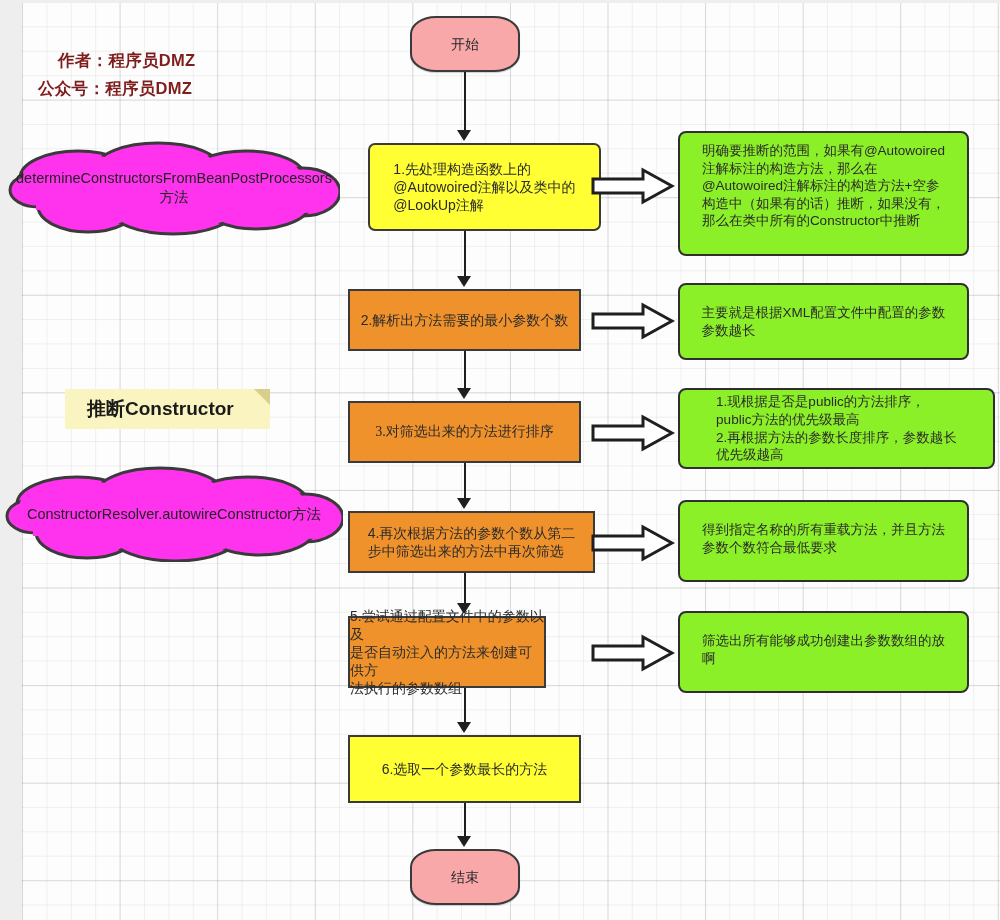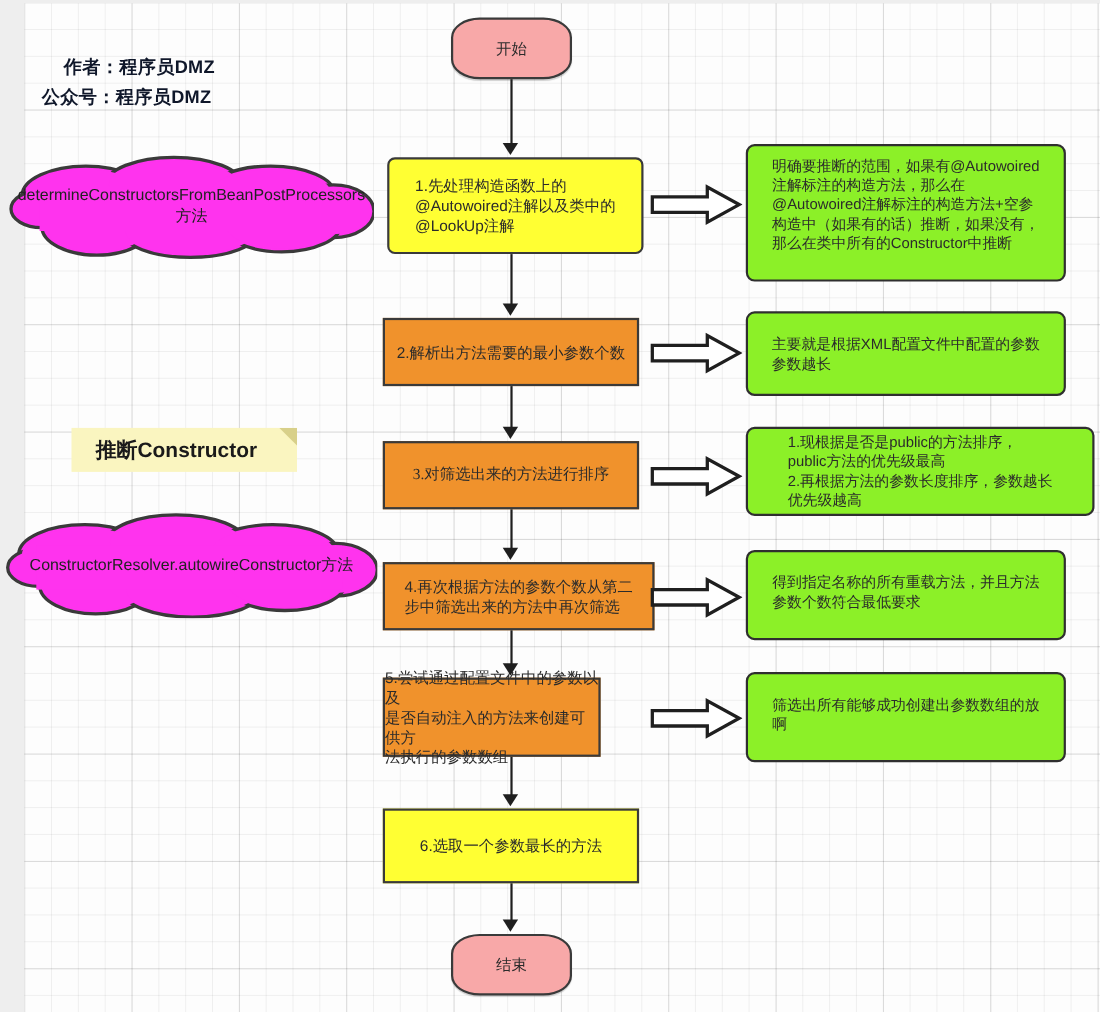--- a/index.html
+++ b/index.html
@@ -119,21 +119,21 @@
     position: absolute;
     right: 0; top: 0;
     width: 0; height: 0;
     border-left: 16px solid transparent;
     border-top: 16px solid #d8d08a;
   }
 
   
   .credit {
     position: absolute;
-    color: #0f172a;
+    color: #7f1d1d;
     font-weight: bold;
     font-size: 16.5px;
     white-space: nowrap;
     letter-spacing: 0.3px;
   }
 
   
   .vline {
     position: absolute;
     width: 2px;
@@ -216,21 +216,21 @@
         <rect x="28" y="30" width="278" height="40"></rect>
       </g>
     </svg>
     <span class="cloud-text">ConstructorResolver.autowireConstructor方法</span>
   </div>
 
   <div class="node terminator" style="left:410px; top:16px; width:110px; height:56px;">
     <span>开始</span>
   </div>
 
-  <div class="node proc-yellow rounded" style="left:352px; top:143px; width:233px; height:88px;">
+  <div class="node proc-yellow rounded" style="left:368px; top:143px; width:233px; height:88px;">
     <span>1.先处理构造函数上的
 @Autowoired注解以及类中的
 @LookUp注解</span>
   </div>
 
   <div class="node proc-orange" style="left:348px; top:289px; width:233px; height:62px;">
     <span>2.解析出方法需要的最小参数个数</span>
   </div>
 
   <div class="node proc-orange" style="left:348px; top:401px; width:233px; height:62px;font-family:Liberation Serif, serif;">

